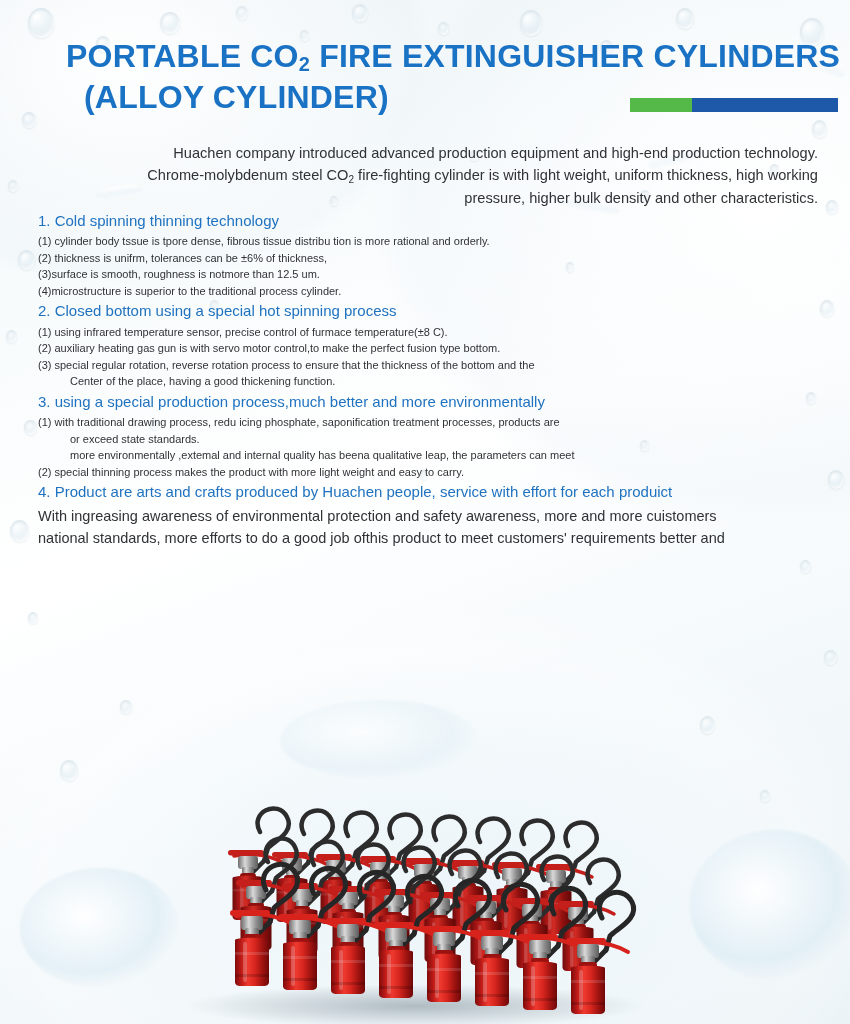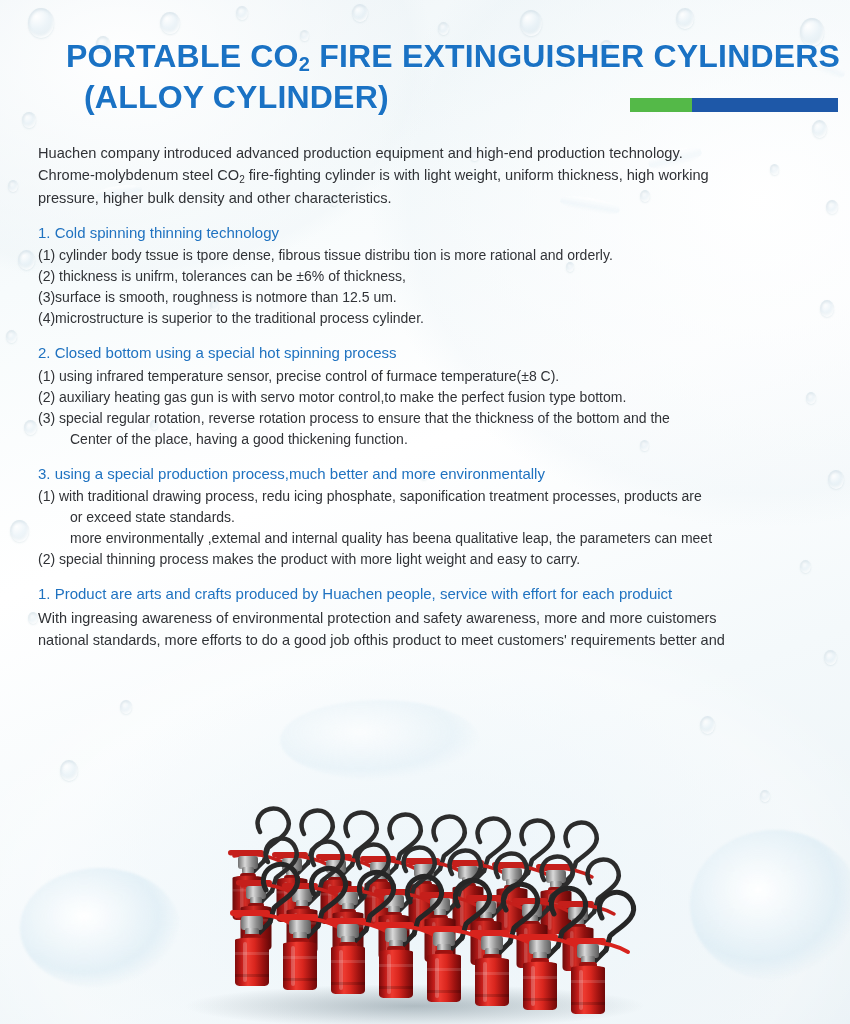--- a/index.html
+++ b/index.html
@@ -59,31 +59,31 @@
   .title .sub { display:block; padding-left: 18px; }
   .title sub { font-size: 20px; vertical-align: baseline; position: relative; top: 4px; }
 
   .rule-wrap { position:absolute; right: 18px; top: 62px; width: 208px; height: 14px; display:flex; }
   .rule-green { width: 62px; background: #54b948; }
   .rule-blue { flex: 1; background: #1e58a8; }
 
   
   .content { position: absolute; left: 38px; top: 142px; width: 780px; color: #2f3033; }
   p { margin: 0; }
-  .intro { font-size: 14.6px; line-height: 1.53; color: #303236; }
+  .intro { font-size: 14.6px; line-height: 1.53; color: #303236; text-align: right; }
   .intro sub { font-size: 10px; vertical-align: baseline; position: relative; top: 3px; }
 
-  .sec { margin-top: 13px; }
+  .sec { margin-top: 1px; }
   .sec-head {
     color: #1f72c0;
     font-size: 15px;
     line-height: 1.5;
     margin-bottom: 1px;
   }
-  .sec-line { font-size: 14px; line-height: 1.5; color: #303236; }
+  .sec-line { font-size: 11px; line-height: 1.5; color: #303236; }
   .hang2 { padding-left: 32px; }
 
   .final-body { font-size: 14.5px; line-height: 1.53; color: #303236; margin-top: 1px; }
   .final-body sub { font-size: 10px; vertical-align: baseline; position: relative; top: 3px; }
 
   
   .photo { position: absolute; left: 0; bottom: 0; width: 850px; height: 300px; }
 </style>
 </head>
 <body>
@@ -176,21 +176,21 @@
 
     <div class="sec">
       <div class="sec-head">3. using a special production process,much better and more environmentally</div>
       <p class="sec-line">(1) with traditional drawing process, redu icing phosphate, saponification treatment processes, products are</p>
       <p class="sec-line hang2">or exceed state standards.</p>
       <p class="sec-line hang2">more environmentally ,extemal and internal quality has beena qualitative leap, the parameters can meet</p>
       <p class="sec-line">(2) special thinning process makes the product with more light weight and easy to carry.</p>
     </div>
 
     <div class="sec">
-      <div class="sec-head">1. Product are arts and crafts produced by Huachen people, service with effort for each produict</div>
+      <div class="sec-head">4. Product are arts and crafts produced by Huachen people, service with effort for each produict</div>
       <div class="final-body">
         <p>With ingreasing awareness of environmental protection and safety awareness, more and more cuistomers</p>
         <p>national standards, more efforts to do a good job ofthis product to meet customers' requirements better and</p>
       </div>
     </div>
   </div>
 
   <div class="photo">
     <svg width="850" height="300" viewBox="0 0 850 300">
       <defs>

